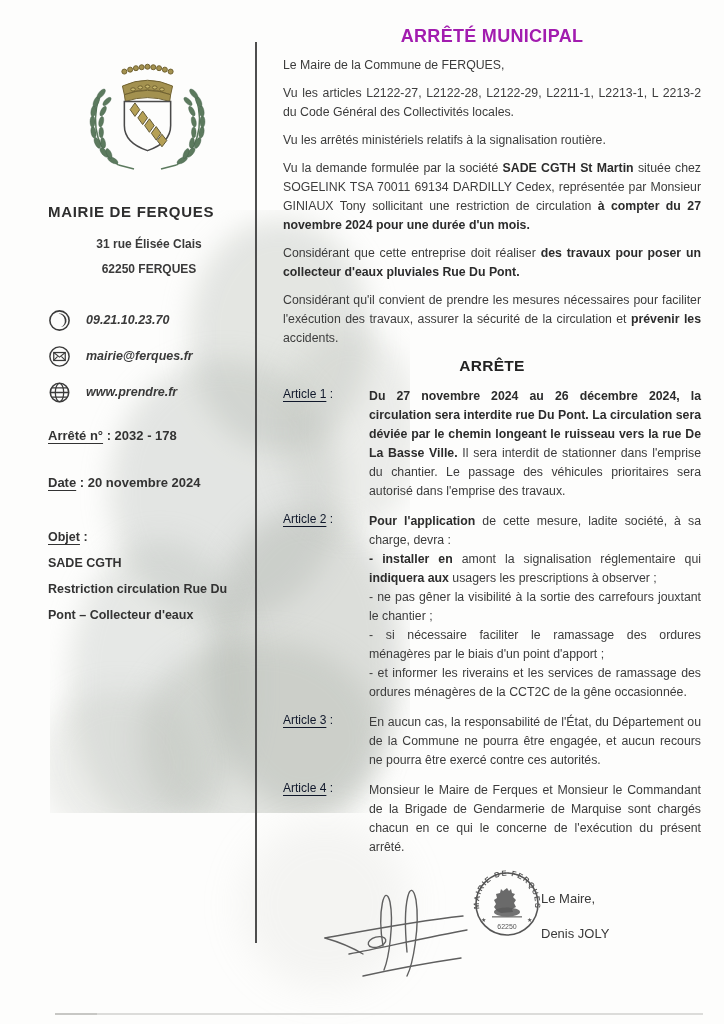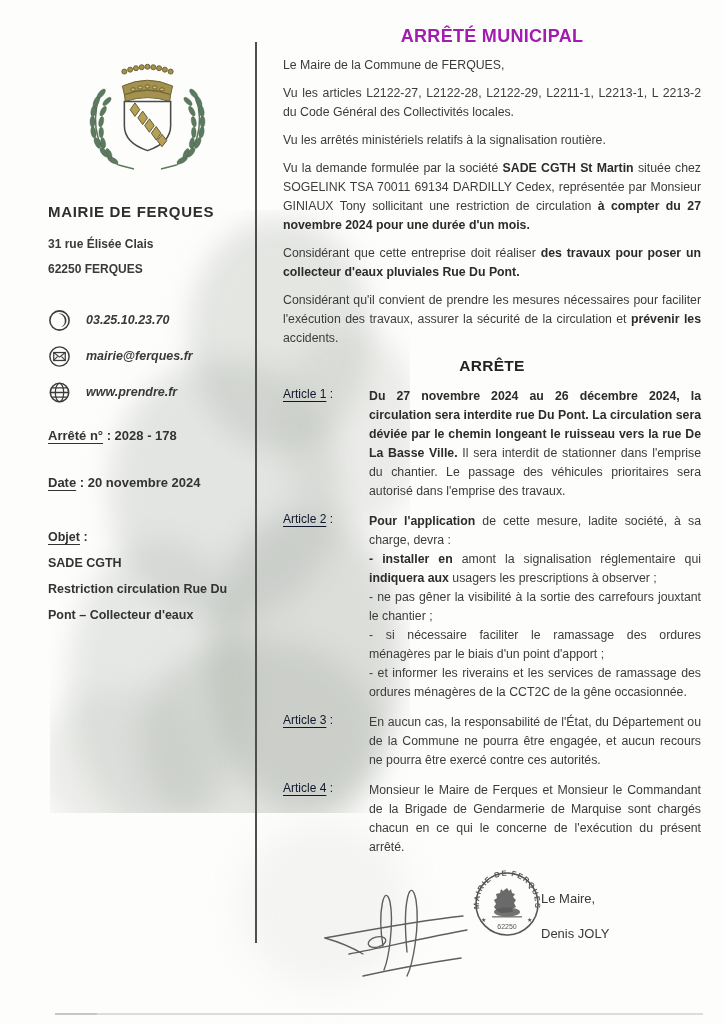--- a/index.html
+++ b/index.html
@@ -21,21 +21,21 @@
   .wm-tail{position:absolute;left:240px;top:820px;width:170px;height:170px;border-radius:50%;
     filter:blur(18px);background:rgba(196,200,194,.16);pointer-events:none;}
   
   .divider{position:absolute;left:255px;top:42px;width:1.5px;height:901px;background:#4e4e4e;}
   .scanline{position:absolute;top:1013px;height:1.6px;background:#dcdcda;}
   .scanline.dark{background:#c7c7c4;}
   
   .sidebar{position:absolute;left:45px;top:55px;width:205px;}
   .crest{display:block;margin:0 auto;}
   .org-name{margin:30px 0 0 3px;font-size:15px;font-weight:bold;letter-spacing:.7px;color:#2e2e2e;}
-  .addr{margin:12px 0 0 3px;font-size:12px;font-weight:bold;line-height:25px;color:#3a3a3a;}
+  .addr{margin:12px 0 0 3px;font-size:12px;font-weight:bold;line-height:25px;color:#3a3a3a;text-align:center;}
   .contacts{margin:26px 0 0 3px;}
   .contact-row{display:flex;align-items:center;gap:15px;height:24px;margin-bottom:12px;}
   .contact-row .txt{font-style:italic;font-weight:600;font-size:12.5px;color:#3a3a3a;}
   .ref-line{margin:24px 0 0 3px;font-size:13px;font-weight:bold;color:#333;}
   .ref-line.date{margin-top:32px;}
   .u{text-decoration:underline;text-decoration-thickness:1px;text-underline-offset:2.5px;}
   .objet{margin:34px 0 0 3px;font-size:12.5px;font-weight:bold;line-height:26px;color:#333;}
   
   .main{position:absolute;left:283px;top:26px;width:418px;}
   .doc-title{text-align:center;font-size:18px;font-weight:bold;letter-spacing:.3px;color:#a21caf;margin:0 0 9px 0;}
@@ -131,21 +131,21 @@
     <div>31 rue Élisée Clais</div>
     <div>62250 FERQUES</div>
   </div>
 
   <div class="contacts">
     <div class="contact-row">
       <svg class="icon-svg" width="23" height="23" viewBox="-11 -11 22 22">
         <circle r="9.2" fill="none" stroke="#3b3b3b" stroke-width="1.5"></circle>
         <path d="M-1,-6.5 a6.8,6.8 0 0 1 2.4,12.8 a4.6,4.6 0 0 0 -2.4,-12.8 Z" fill="#3b3b3b"></path>
       </svg>
-      <span class="txt">03.25.10.23.70</span>
+      <span class="txt">09.21.10.23.70</span>
     </div>
     <div class="contact-row">
       <svg class="icon-svg" width="23" height="23" viewBox="-11 -11 22 22">
         <circle r="9.2" fill="none" stroke="#3b3b3b" stroke-width="1.4"></circle>
         <rect x="-5.5" y="-3.8" width="11" height="7.6" fill="none" stroke="#3b3b3b" stroke-width="1.2"></rect>
         <path d="M-5.5,-3.8 L0,0.6 L5.5,-3.8 M-5.5,3.8 L-1.5,-0.3 M5.5,3.8 L1.5,-0.3" fill="none" stroke="#3b3b3b" stroke-width="1"></path>
       </svg>
       <span class="txt">mairie@ferques.fr</span>
     </div>
     <div class="contact-row">
@@ -153,21 +153,21 @@
         <circle r="8.8" fill="none" stroke="#3b3b3b" stroke-width="1.5"></circle>
         <ellipse rx="4" ry="8.8" fill="none" stroke="#3b3b3b" stroke-width="1.2"></ellipse>
         <path d="M-8.8,0 H8.8 M-7.6,-4.4 H7.6 M-7.6,4.4 H7.6" stroke="#3b3b3b" stroke-width="1.2"></path>
       </svg>
       <span class="txt">www.prendre.fr</span>
     </div>
   </div>
 
   <div class="ref-line">
     <span class="u">Arrêté n°</span>
-    <span>: 2028 - 178</span>
+    <span>: 2032 - 178</span>
   </div>
   <div class="ref-line date">
     <span class="u">Date</span>
     <span>: 20 novembre 2024</span>
   </div>
 
   <div class="objet">
     <div><span class="u">Objet</span><span> :</span></div>
     <div>SADE CGTH</div>
     <div>Restriction circulation Rue Du</div>

